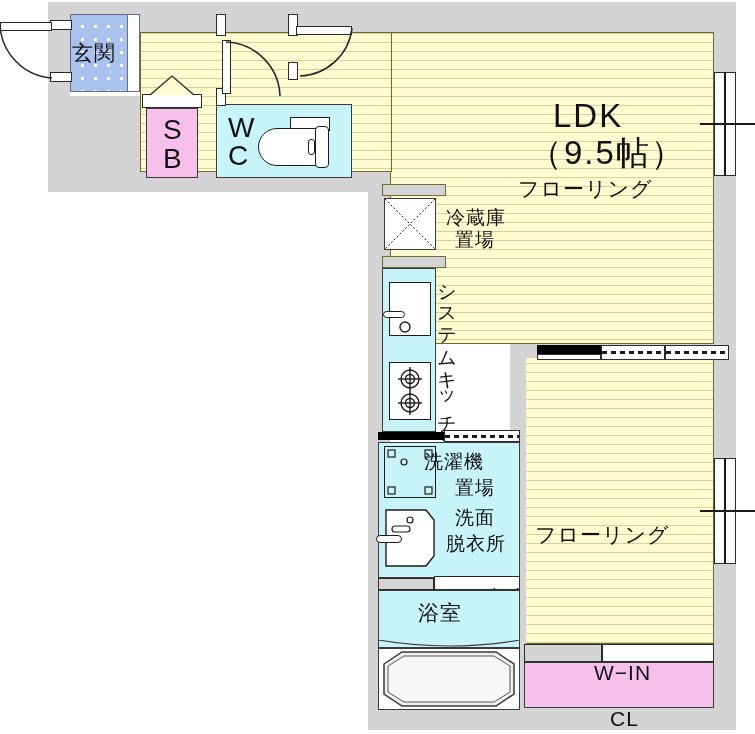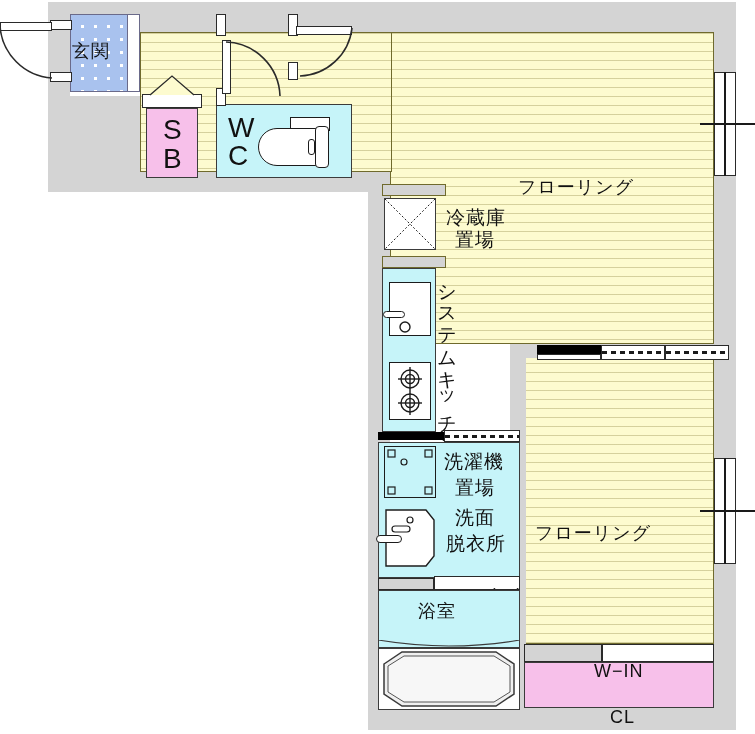--- a/index.html
+++ b/index.html
@@ -33,21 +33,21 @@
       repeating-linear-gradient(to bottom,#a9c2ee 0 10px,rgba(0,0,0,0) 10px 13px);
     border:1px solid #6a6a8a;
   }
   .wet{background:#c6f4f9;border:1px solid #3b3b3b;}
   .pinkbox{background:#f7c0ea;border:1px solid #3b3b3b;}
   .whitebox{background:#ffffff;border:1px solid #3b3b3b;}
 
   
   .lbl{position:absolute;color:#111;white-space:nowrap;line-height:1;}
   .lbl-big{font-size:33px;letter-spacing:2px;}
-  .lbl-mid{font-size:18px;letter-spacing:1px;}
+  .lbl-mid{font-size:21px;letter-spacing:1px;}
   .lbl-sm{font-size:19px;letter-spacing:1px;}
   .lbl-sb{font-size:28px;letter-spacing:0px;}
   .vert{writing-mode:vertical-rl;text-orientation:upright;letter-spacing:0px;}
 
   
   .doorleaf{background:#ffffff;border:1.5px solid #2a2a2a;}
   .sash-black{background:#000000;}
   .sash-dash{
     background:#ffffff;
     background-image:repeating-linear-gradient(to right,#1a1a1a 0 5px,rgba(0,0,0,0) 5px 9px);
@@ -187,21 +187,21 @@
         <rect x="41" y="41" width="7" height="7"></rect>
       <circle cx="20" cy="16" r="3"></circle>
     </g>
   </svg>
   <svg class="abs" style="left:382px;top:506px;width:56px;height:64px;" viewBox="0 0 56 64">
     <path d="M4 4 H44 L52 14 V50 L44 60 H4 Z" fill="#ffffff" stroke="#1c1c1c" stroke-width="1.4"></path>
     <circle cx="28" cy="14" r="3" fill="none" stroke="#1c1c1c" stroke-width="1.2"></circle>
     <rect x="10" y="20" width="18" height="6" rx="3" fill="none" stroke="#1c1c1c" stroke-width="1.2"></rect>
   </svg>
   <div class="abs fx" style="left:376px;top:535px;width:26px;height:8px;border-radius:4px;"></div>
-  <div class="lbl lbl-sm" style="left:444px;top:452px;text-align:right;">洗濯機</div>
+  <div class="lbl lbl-sm" style="left:424px;top:452px;text-align:right;">洗濯機</div>
   <div class="lbl lbl-sm" style="left:455px;top:478px;">置場</div>
   <div class="lbl lbl-sm" style="left:455px;top:508px;">洗面</div>
   <div class="lbl lbl-sm" style="left:446px;top:534px;">脱衣所</div>
 
   <div class="abs" style="left:378px;top:578px;width:56px;height:12px;background:#d4d4d4;border:1px solid #2a2a2a;"></div>
   <div class="abs" style="left:434px;top:576px;width:86px;height:14px;background:#ffffff;border:1px solid #2a2a2a;"></div>
   <svg class="abs" style="left:492px;top:588px;width:28px;height:20px;" viewBox="0 0 28 20">
     <path d="M2 0 L14 18 L26 0" fill="none" stroke="#2a2a2a" stroke-width="1.4"></path>
   </svg>
   <div class="abs wet" style="left:378px;top:590px;width:142px;height:58px;"></div>
@@ -210,20 +210,22 @@
   <svg class="abs" style="left:382px;top:650px;width:134px;height:58px;" viewBox="0 0 134 58">
     <path d="M2 14 L20 2 L114 2 L132 14 L132 44 L114 56 L20 56 L2 44 Z" fill="#f0f0f0" stroke="#3a3a3a" stroke-width="1.5"></path>
     <path d="M6 16 L22 6 L112 6 L128 16 L128 42 L112 52 L22 52 L6 42 Z" fill="#f7f7f7" stroke="#555" stroke-width="1"></path>
   </svg>
   <svg class="abs" style="left:378px;top:640px;width:142px;height:12px;" viewBox="0 0 142 12">
     <path d="M0 0 Q71 12 142 0" fill="none" stroke="#3a3a3a" stroke-width="1.2"></path>
   </svg>
 
   <div class="lbl lbl-mid" style="left:535px;top:524px;">フローリング</div>
 
+  <div class="lbl lbl-big" style="left:553px;top:99px;">LDK</div>
+  <div class="lbl lbl-big" style="left:529px;top:136px;">（9.5帖）</div>
   <div class="lbl lbl-mid" style="left:518px;top:178px;">フローリング</div>
 
   <div class="abs sash-black" style="left:537px;top:345px;width:64px;height:9px;"></div>
   <div class="abs" style="left:537px;top:354px;width:64px;height:6px;background:#fff;border:1px solid #2a2a2a;"></div>
   <div class="abs sash-dash" style="left:601px;top:345px;width:64px;height:15px;"></div>
   <div class="abs sash-dash" style="left:665px;top:345px;width:64px;height:15px;"></div>
 
   <div class="abs win" style="left:714px;top:72px;width:22px;height:104px;"></div>
   <div class="abs winline" style="left:724px;top:72px;width:2px;height:104px;"></div>
   <div class="abs winline" style="left:700px;top:123px;width:55px;height:2px;"></div>

